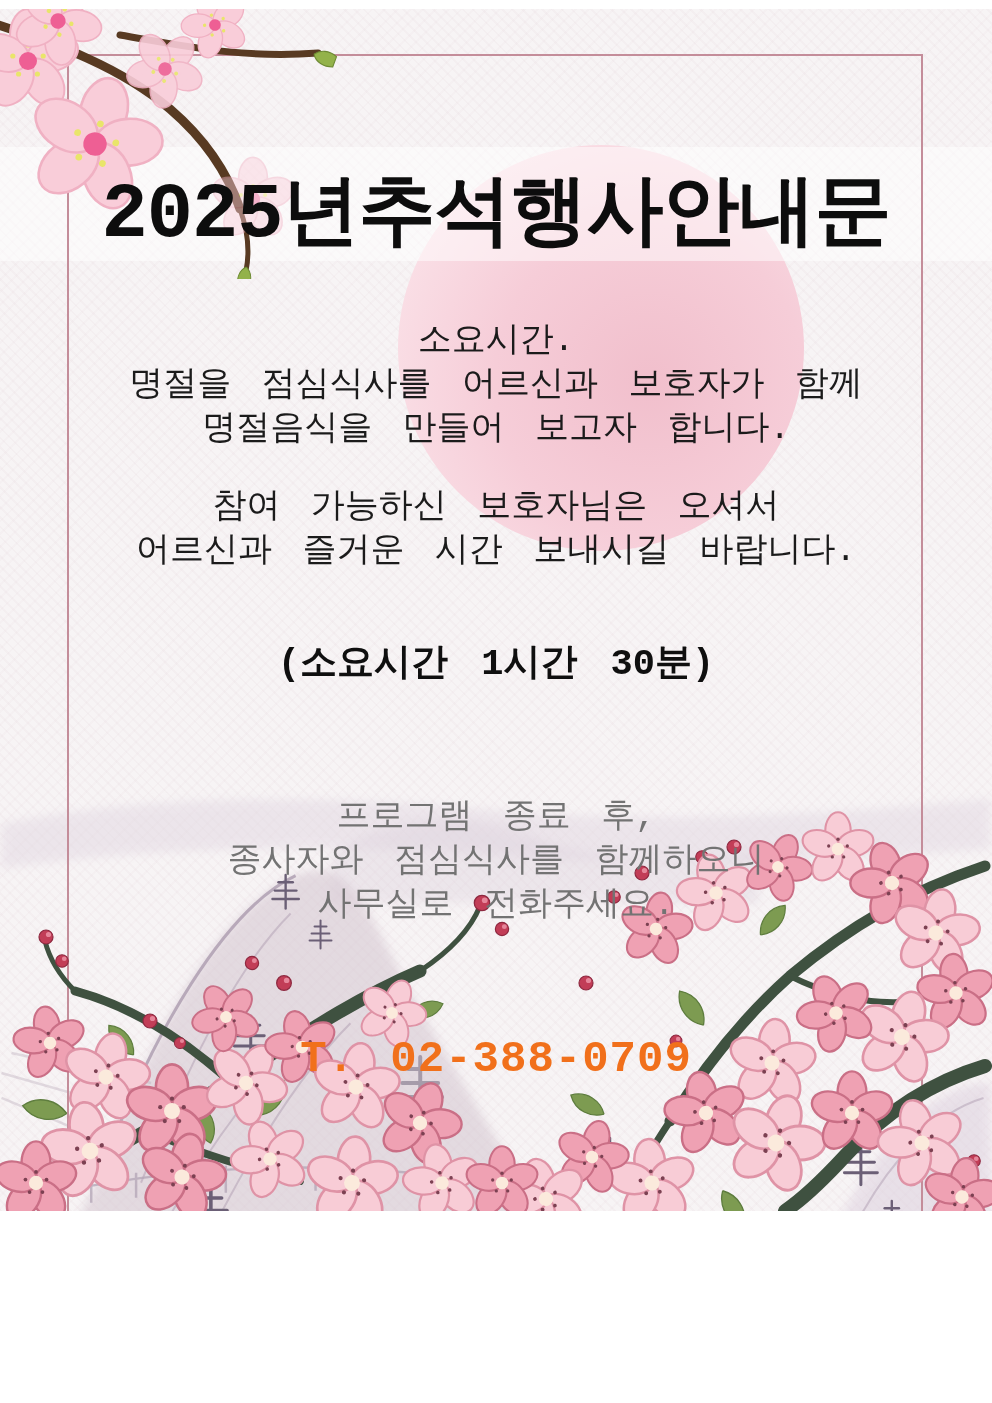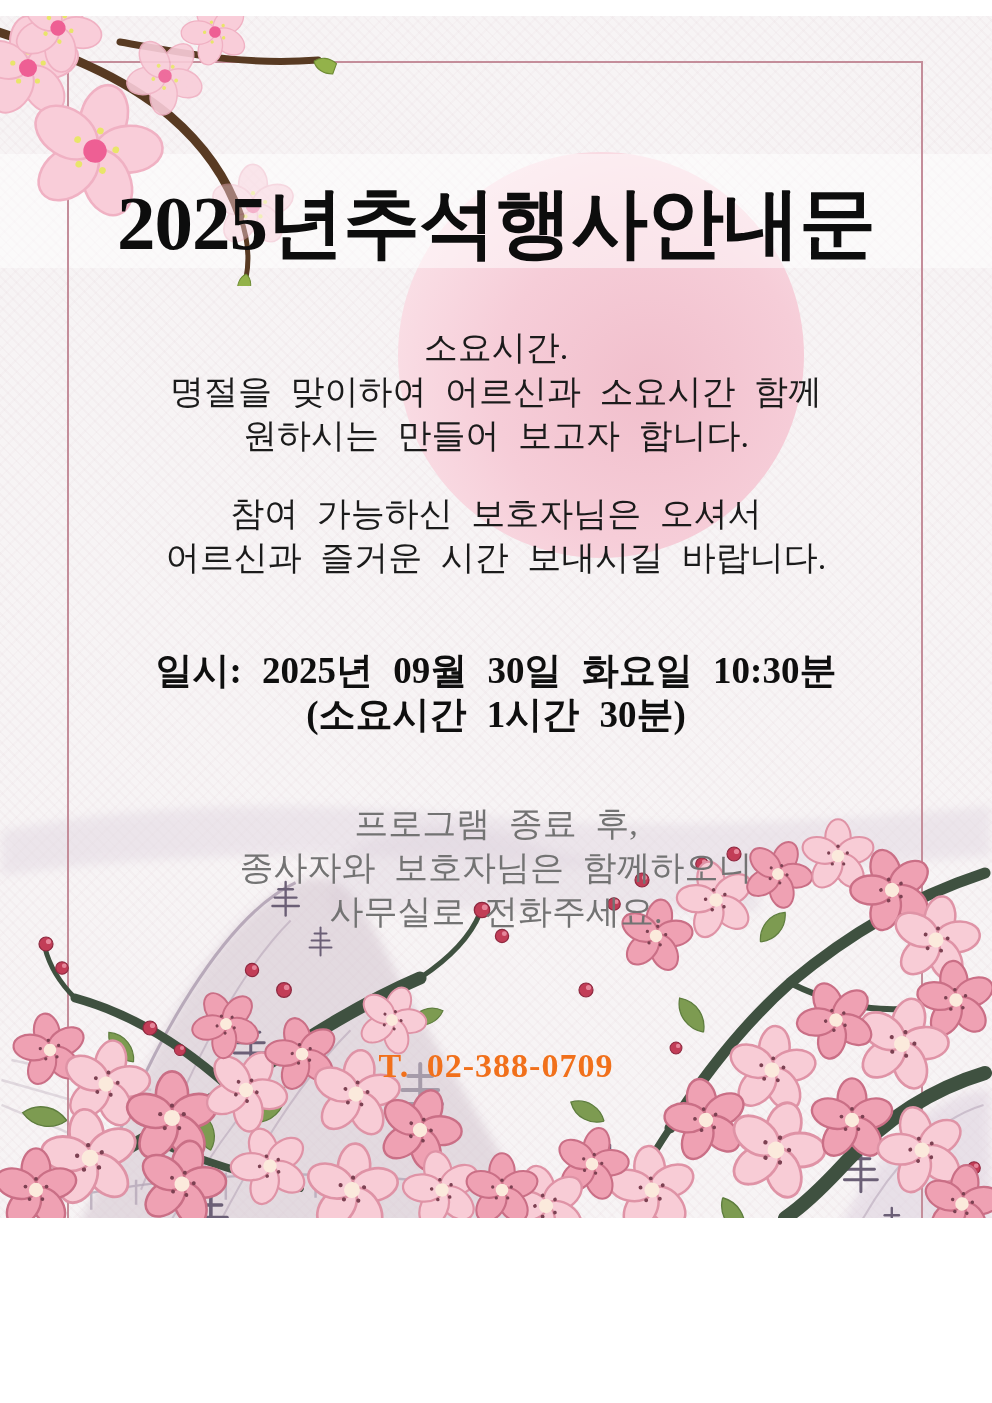--- a/index.html
+++ b/index.html
@@ -1,19 +1,19 @@
 <!DOCTYPE html>
 <html><head>
 <meta charset="utf-8">
 <style>
   html,body{margin:0;padding:0;background:#ffffff;}
   .poster{
-    position:relative;width:992px;height:1202px;margin:16px auto;overflow:hidden;
+    position:relative;width:992px;height:1202px;margin:9px auto;overflow:hidden;
     background:#f7f4f5;
-    font-family:Liberation Serif, serif;
+    font-family:Liberation Mono, monospace;
   }
   .texture{
     position:absolute;inset:0;z-index:1;pointer-events:none;
     background:
       repeating-linear-gradient(45deg, rgba(205,170,182,.07) 0 2px, transparent 2px 7px),
       repeating-linear-gradient(-45deg, rgba(205,170,182,.05) 0 2px, transparent 2px 9px);
   }
   .sun-circle{
     position:absolute;left:398px;top:136px;width:406px;height:406px;border-radius:50%;z-index:2;
     background:radial-gradient(circle at 62% 58%, #f1bfcc 0%, #f6cdd8 45%, #fadfe6 78%, #fceaee 100%);
@@ -32,21 +32,21 @@
   .blossom-bottom{left:0;bottom:0;width:992px;height:400px;}
   .txt{position:absolute;left:80px;width:832px;text-align:center;z-index:7;}
   .line{white-space:nowrap;}
   .title{
     top:168px;font-size:77px;line-height:78px;font-weight:800;color:#0d0d0d;letter-spacing:-1px;
   }
   .greeting{top:310px;font-size:34px;line-height:44px;color:#1b1b1b;word-spacing:10px;}
   .invite{top:476px;font-size:34px;line-height:44px;color:#1b1b1b;word-spacing:10px;}
   .details{top:633px;font-size:37px;line-height:44px;font-weight:700;color:#0f0f0f;word-spacing:11px;}
   .notice{top:786px;font-size:34px;line-height:44px;color:#737373;word-spacing:10px;}
-  .phone{top:1026px;font-size:34px;line-height:48px;font-weight:700;color:#f1701b;letter-spacing:1px;word-spacing:8px;}
+  .phone{top:1026px;font-size:44px;line-height:48px;font-weight:700;color:#f1701b;letter-spacing:1px;word-spacing:8px;}
 </style>
 </head>
 <body>
 
 <div class="poster">
 
   <div class="texture"></div>
 
   <div class="sun-circle"></div>
   <div class="title-band"></div>
@@ -245,37 +245,36 @@
     <use href="#wf" transform="translate(546,388) scale(1.7) rotate(-18)"></use>
     <use href="#wf" style="--pf:#efa1b3;--ps:#ca6f86" transform="translate(502,372) scale(1.5)"></use>
   </svg>
 
   <div class="txt title">
     <div class="line">2025년추석행사안내문</div>
   </div>
 
   <div class="txt greeting">
     <div class="line">소요시간.</div>
-    <div class="line">명절을 맞이하여 어르신과 소요시간 함께</div>
-    <div class="line">원하시는 만들어 보고자 합니다.</div>
+    <div class="line">명절을 점심식사를 어르신과 보호자가 함께</div>
+    <div class="line">명절음식을 만들어 보고자 합니다.</div>
   </div>
 
   <div class="txt invite">
     <div class="line">참여 가능하신 보호자님은 오셔서</div>
     <div class="line">어르신과 즐거운 시간 보내시길 바랍니다.</div>
   </div>
 
   <div class="txt details">
-    <div class="line">일시: 2025년 09월 30일 화요일 10:30분</div>
     <div class="line">(소요시간 1시간 30분)</div>
   </div>
 
   <div class="txt notice">
     <div class="line">프로그램 종료 후,</div>
-    <div class="line">종사자와 보호자님은 함께하오니</div>
+    <div class="line">종사자와 점심식사를 함께하오니</div>
     <div class="line">사무실로 전화주세요.</div>
   </div>
 
   <div class="txt phone">
     <div class="line">T. 02-388-0709</div>
   </div>
 
 </div>
 
 </body></html>

